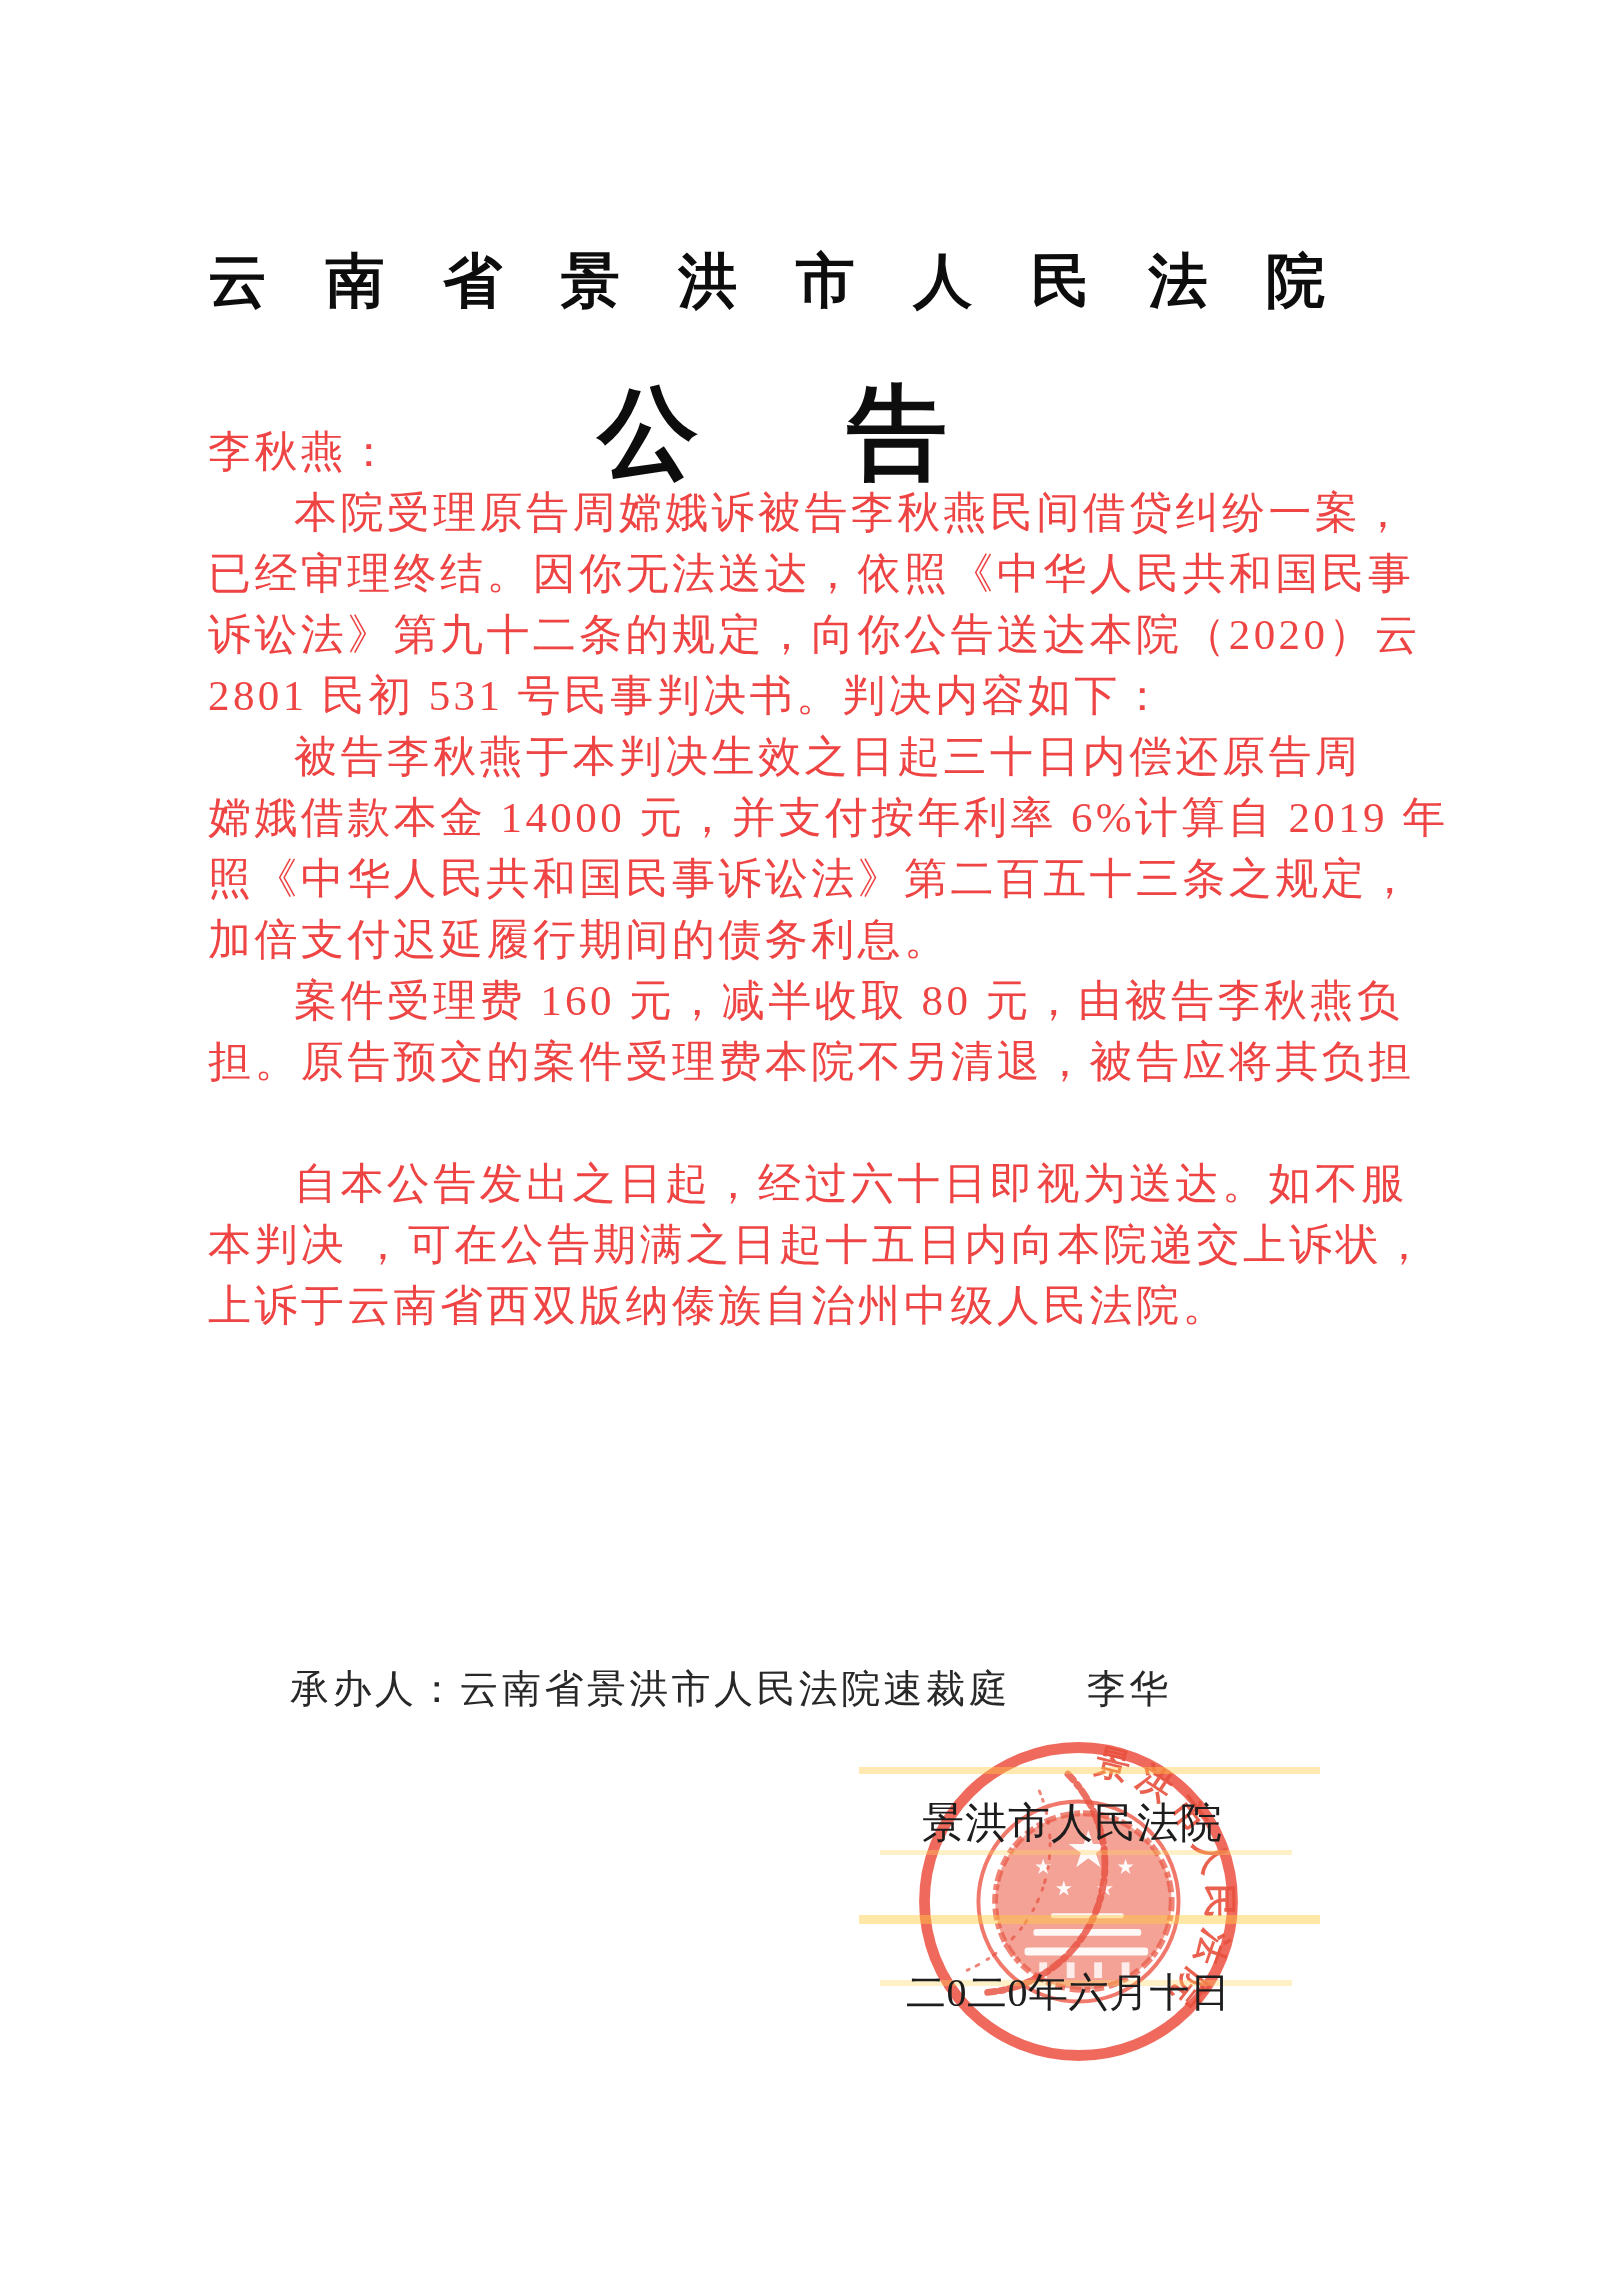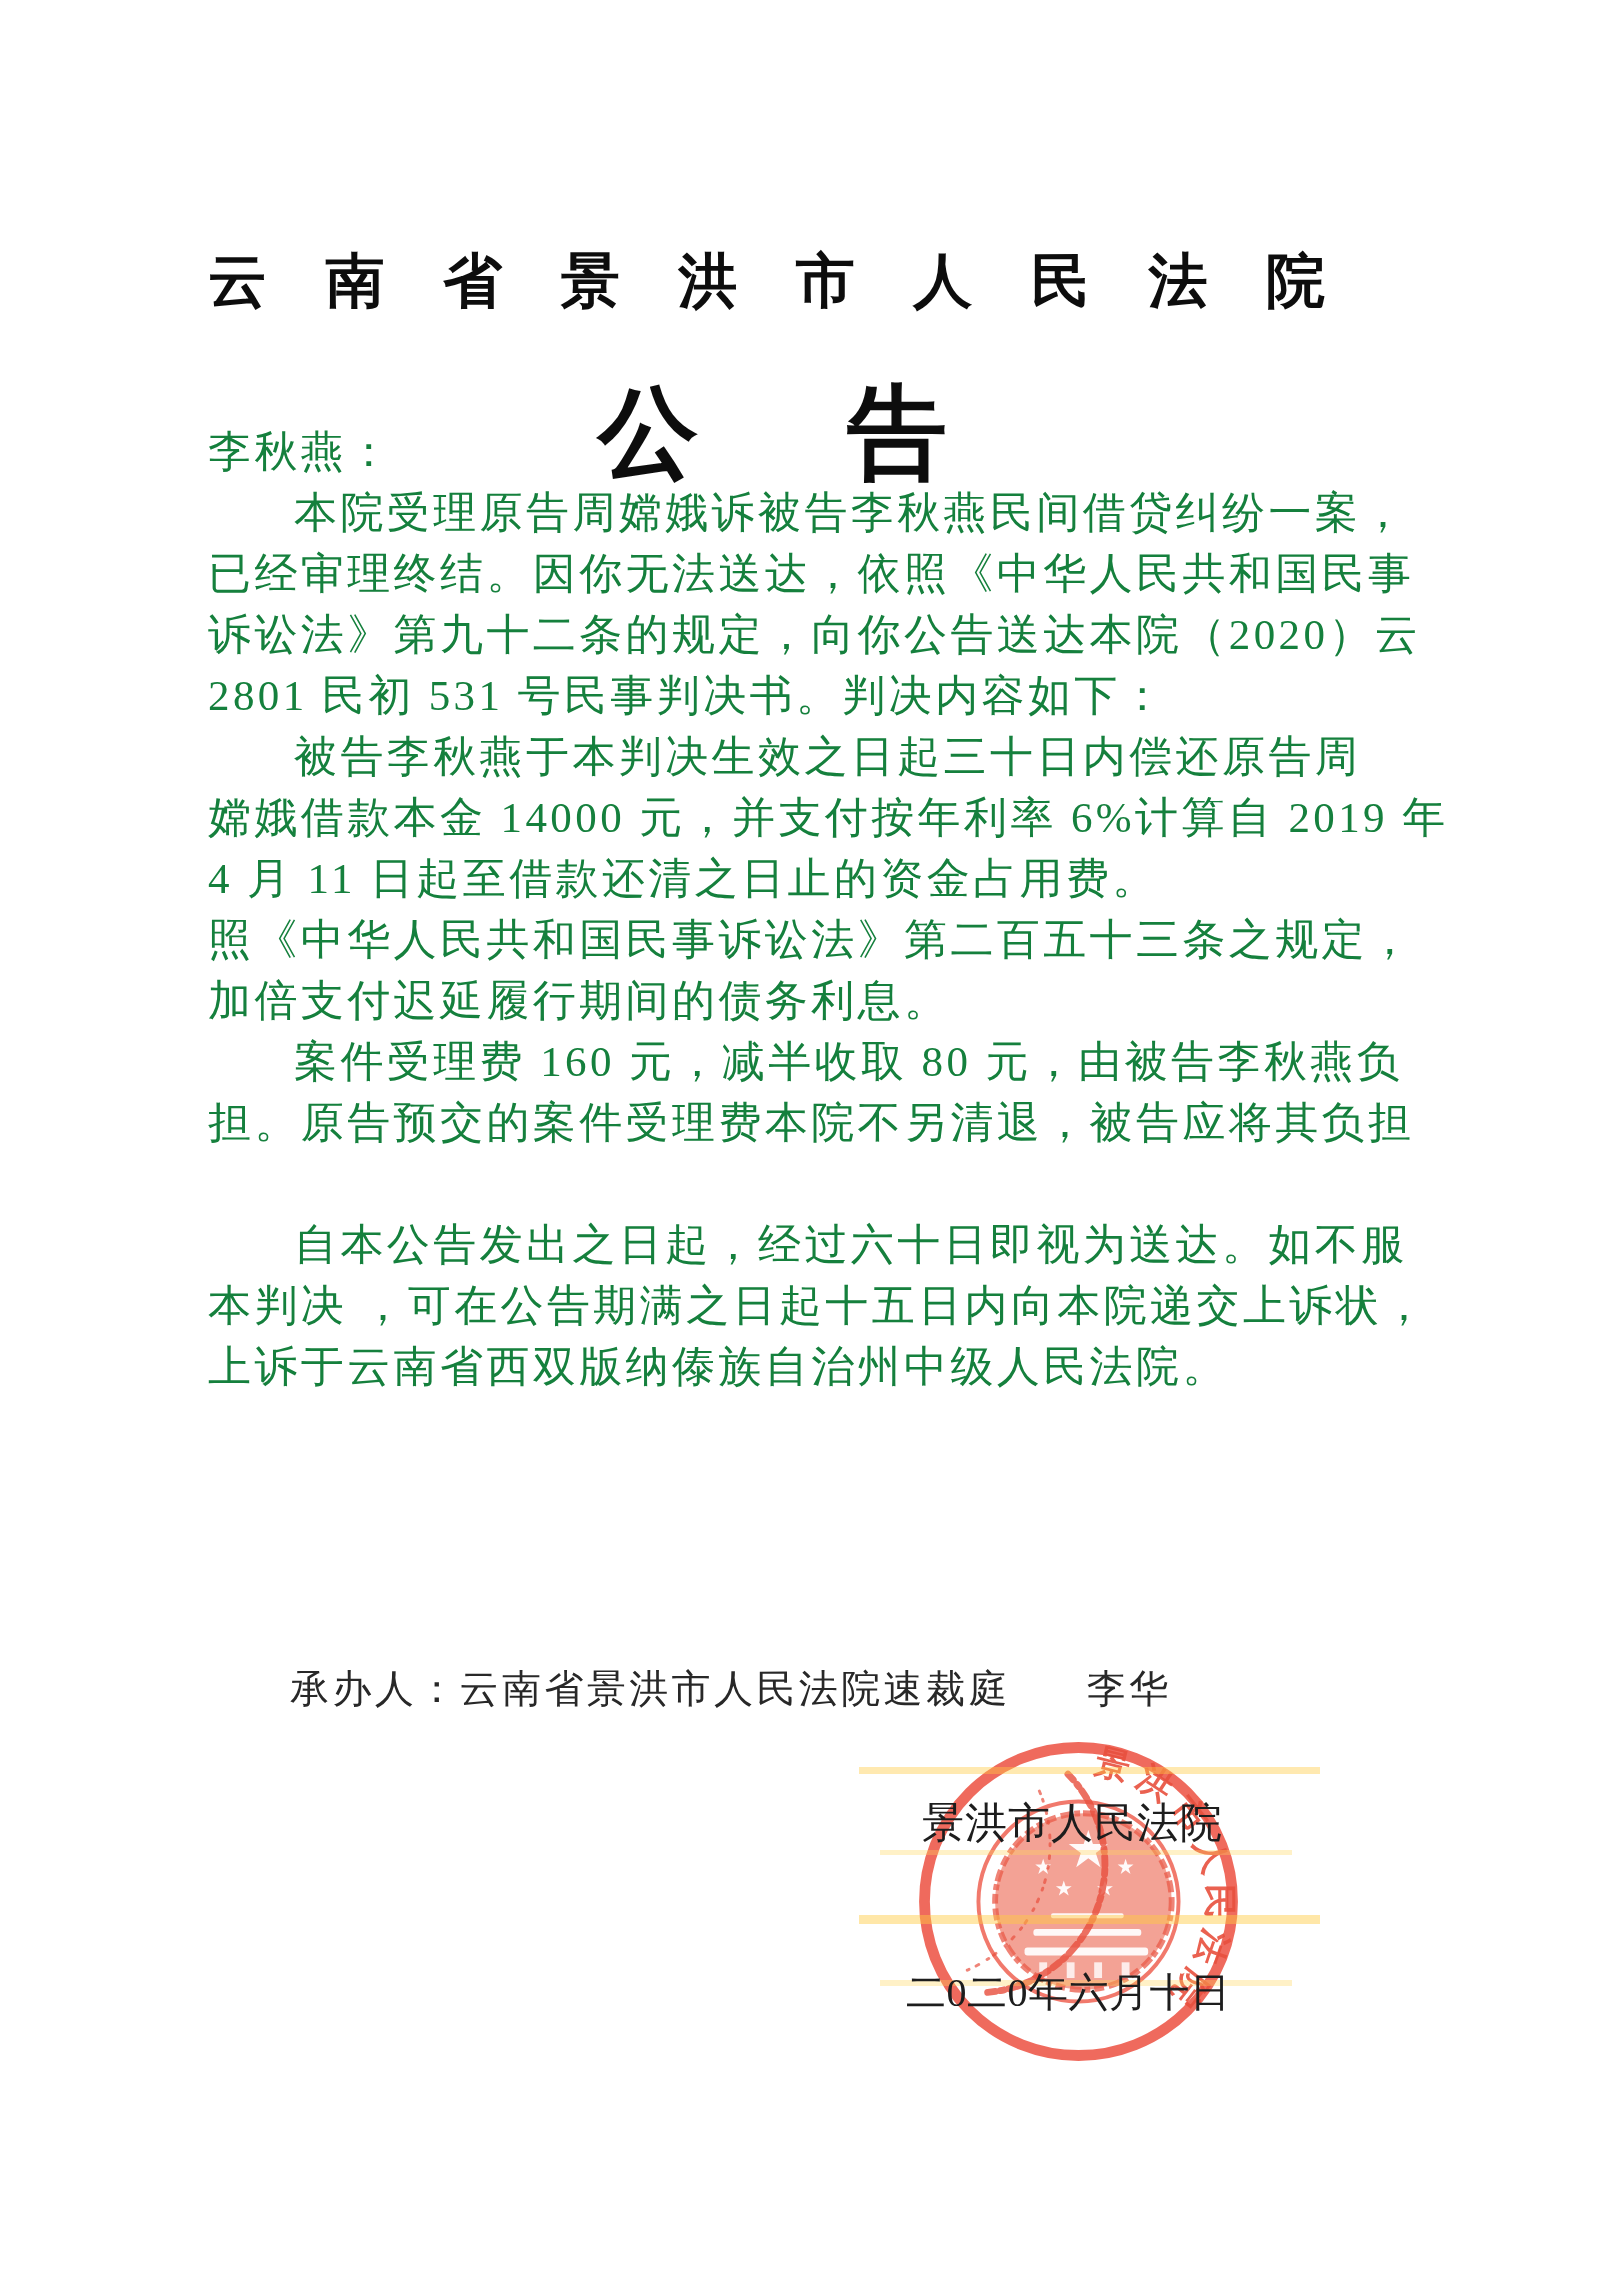--- a/index.html
+++ b/index.html
@@ -22,21 +22,21 @@
     position:absolute; left:208px; top:296px; width:1129px;
     display:flex; justify-content:center; gap:149px;
     font-family:"Liberation Sans", sans-serif;
     font-weight:bold; font-size:100px; line-height:1.06;
     color:#0d0d0d;
   }
   
   .body-block {
     position:absolute; left:208px; top:421px; width:1137px;
     font-size:43px; line-height:61px; letter-spacing:3.4px;
-    color:#15803d;
+    color:#ef4444;
   }
   .bline { height:61px; white-space:nowrap; }
   .bline.indent { text-indent:86px;text-align:right; }
   .handler-line {
     position:absolute; left:208px; top:1664px;
     font-size:39px; line-height:49px; letter-spacing:3.4px;
     color:#282828; white-space:nowrap;
     padding-left:82px;
   }
   .handler-name { margin-left:76px; }
@@ -90,21 +90,20 @@
 
 <div class="body-block">
   <div class="bline">李秋燕：</div>
   <div id="body-lines">
       <div class="bline indent">本院受理原告周嫦娥诉被告李秋燕民间借贷纠纷一案，</div>
       <div class="bline">已经审理终结。因你无法送达，依照《中华人民共和国民事</div>
       <div class="bline">诉讼法》第九十二条的规定，向你公告送达本院（2020）云</div>
       <div class="bline">2801 民初 531 号民事判决书。判决内容如下：</div>
       <div class="bline indent">被告李秋燕于本判决生效之日起三十日内偿还原告周</div>
       <div class="bline">嫦娥借款本金 14000 元，并支付按年利率 6%计算自 2019 年</div>
-      <div class="bline">4 月 11 日起至借款还清之日止的资金占用费。</div>
       <div class="bline">照《中华人民共和国民事诉讼法》第二百五十三条之规定，</div>
       <div class="bline">加倍支付迟延履行期间的债务利息。</div>
       <div class="bline indent">案件受理费 160 元，减半收取 80 元，由被告李秋燕负</div>
       <div class="bline">担。原告预交的案件受理费本院不另清退，被告应将其负担</div>
       <div class="bline">&nbsp;</div>
       <div class="bline indent">自本公告发出之日起，经过六十日即视为送达。如不服</div>
       <div class="bline">本判决 ，可在公告期满之日起十五日内向本院递交上诉状，</div>
       <div class="bline">上诉于云南省西双版纳傣族自治州中级人民法院。</div>
     </div>
 </div>

